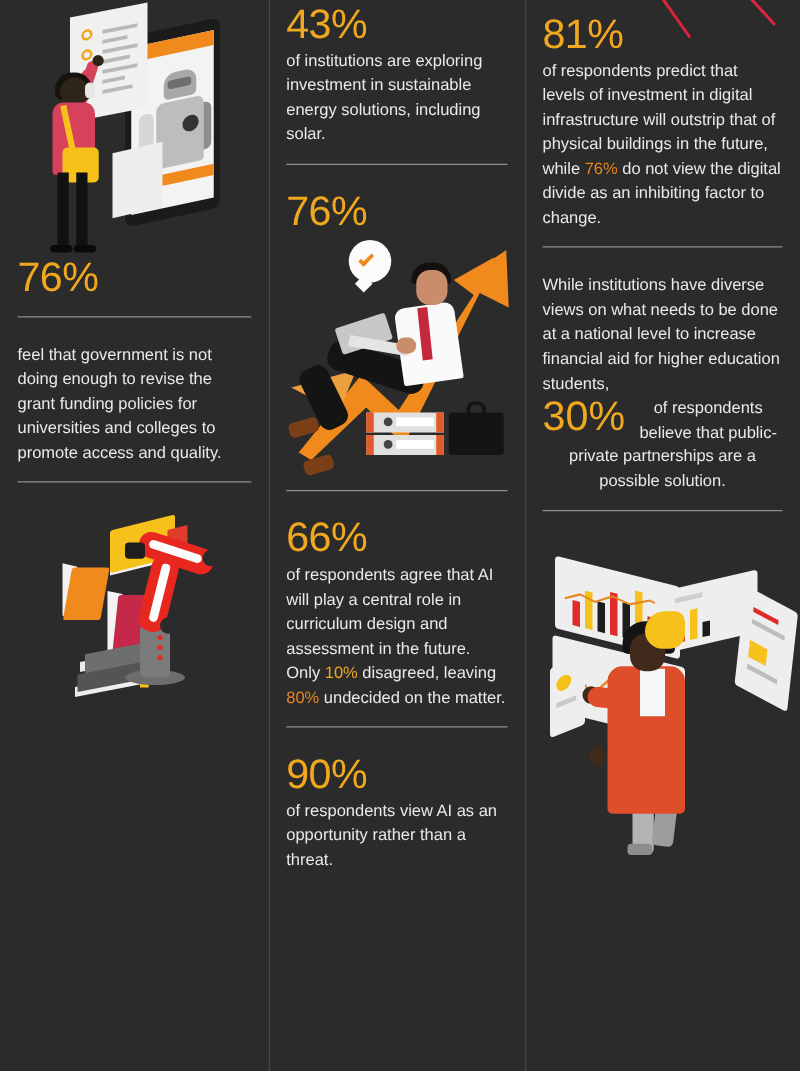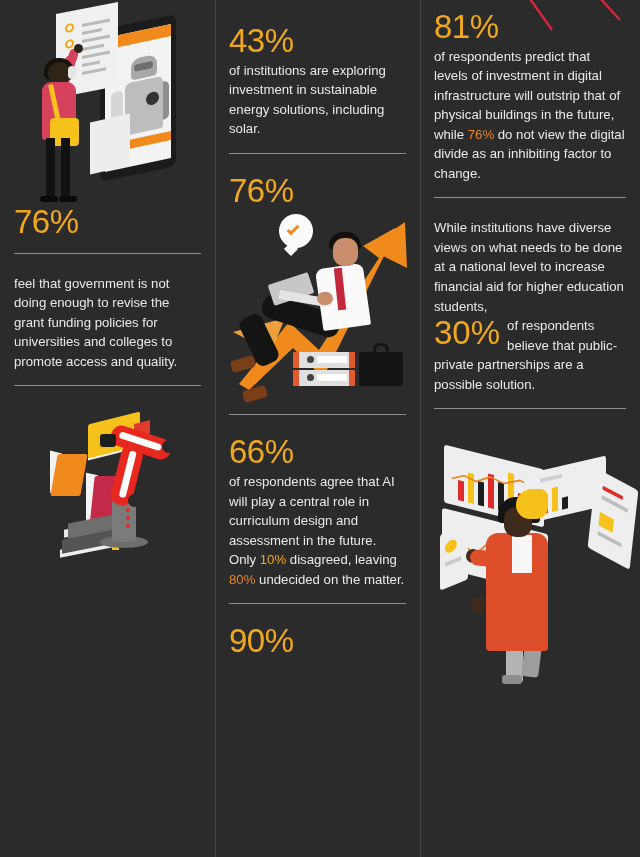--- a/index.html
+++ b/index.html
@@ -49,21 +49,21 @@
   .stat-block { padding:0 2px; }
 
   
   .inline-big {
     float:left;
     color:#f0a81e;
     font-size:33px;
     line-height:0.95;
     margin:1px 7px 0 0;
   }
-  .para-30 { overflow:hidden; }
+  .para-30 { overflow:hidden;text-align:center; }
 
   
   .illo { position:relative; }
 
   
   .illo-tablet { height:205px; }
   .tb-screen {
     position:absolute; left:88px; top:22px;
     width:76px; height:152px;
     background:#1b1b1b; border-radius:7px;
@@ -276,21 +276,21 @@
       <div class="arm-joint" style="left:150px; top:34px;"></div>
       <div class="arm-grip"></div>
     </div>
 
     <div class="stat-block">
     </div>
   </div>
 
   <div class="column col2">
 
-    <div class="stat-block" style="padding-top:24px">
+    <div class="stat-block" style="padding-top:2px">
       <div class="stat-num">43%</div>
       <div class="stat-body">of institutions are exploring investment in sustainable energy solutions, including solar.</div>
     </div>
 
     <div class="rule"></div>
 
     <div class="stat-block">
       <div class="stat-num">76%</div>
     </div>
 
@@ -331,20 +331,21 @@
 
     <div class="stat-block">
       <div class="stat-num">66%</div>
       <div class="stat-body"><span>of respondents agree that AI will play a central role in curriculum design and assessment in the future. Only </span><span class="amber">10%</span><span> disagreed, leaving </span><span class="orange">80%</span><span> undecided on the matter.</span></div>
     </div>
 
     <div class="rule"></div>
 
     <div class="stat-block">
       <div class="stat-num">90%</div>
+      <div class="stat-body">of respondents view AI as an opportunity rather than a threat.</div>
     </div>
   </div>
 
   <div class="column col3">
 
     <svg style="position:absolute; left:90px; top:0; pointer-events:none;" width="130" height="36">
       <line x1="18" y1="-4" x2="42" y2="30" stroke="#d9253f" stroke-width="2.4"></line>
       <line x1="88" y1="-4" x2="110" y2="20" stroke="#d9253f" stroke-width="2.4"></line>
     </svg>
 

